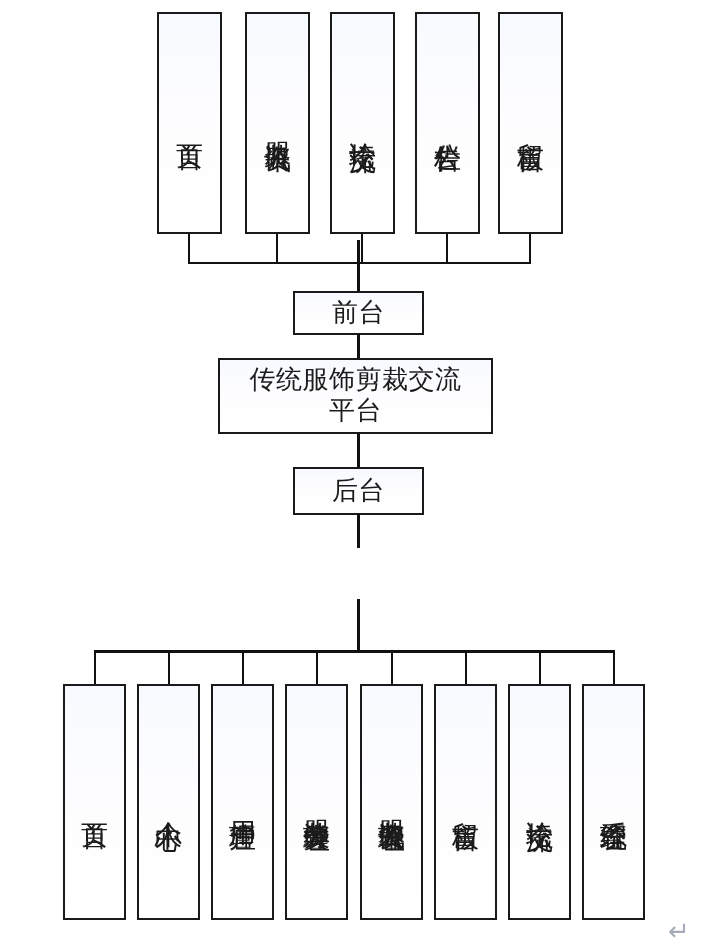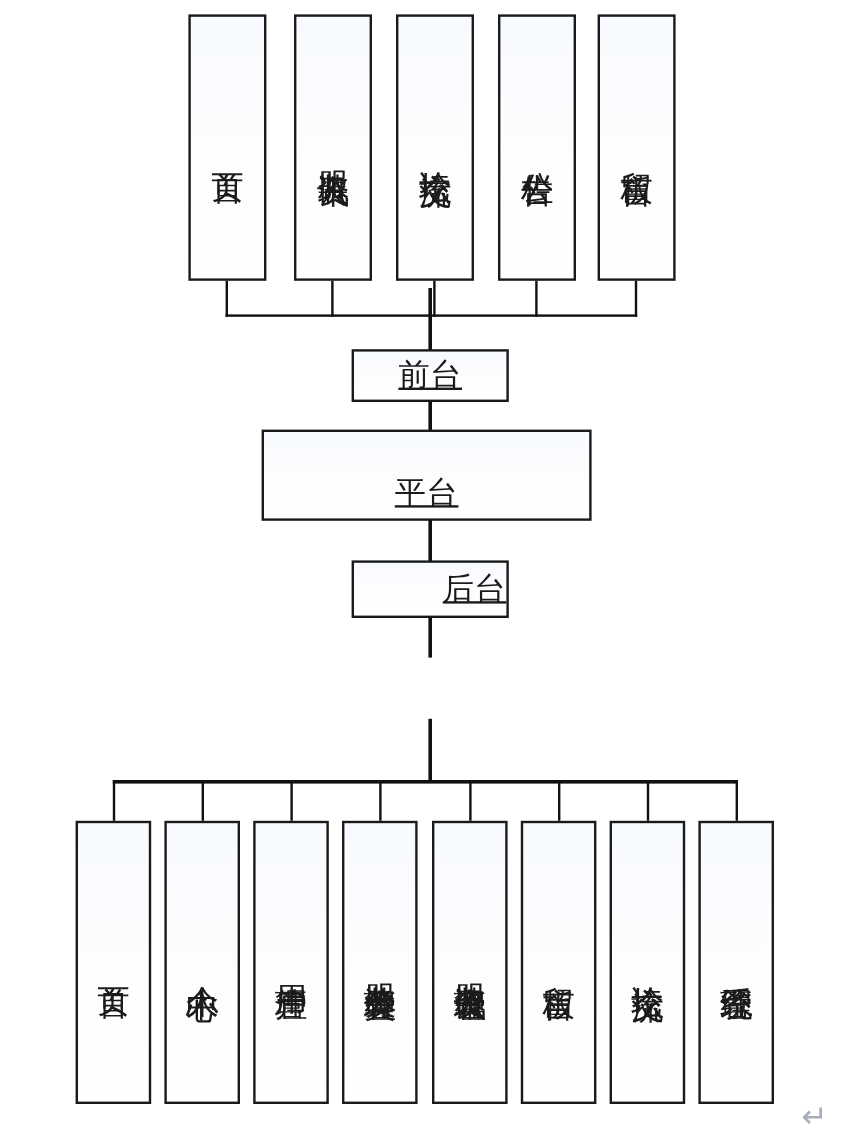--- a/index.html
+++ b/index.html
@@ -39,21 +39,20 @@
   .box.vertical .label {
     writing-mode: vertical-rl;
     text-orientation: upright;
     font-size: 27px;
     line-height: 1.12;
     letter-spacing: 1px;
   }
   .box.horizontal .label {
     font-size: 26px;
     line-height: 1.18;
-    text-decoration: underline;
   }
   .box.horizontal.wide .label {
     font-size: 26px;
     padding: 0 6px;
   }
 
   
   .line-v {
     position: absolute;
     width: 3px;
@@ -113,28 +112,28 @@
   <div class="line-v" style="left:357px; top:240px; height:52px;"></div>
 
   <div class="box horizontal" style="left:293px; top:291px; width:131px; height:44px;">
     <span class="label">前台</span>
   </div>
 
   <div class="line-v" style="left:357px; top:334px; height:25px;"></div>
 
   <div class="box horizontal wide" style="left:218px; top:358px; width:275px; height:76px;">
     <span class="label">
-      <br>
+      <span>传统服饰剪裁交流</span><br>
       <span>平台</span>
     </span>
   </div>
 
   <div class="line-v" style="left:357px; top:433px; height:35px;"></div>
 
-  <div class="box horizontal" style="left:293px; top:467px; width:131px; height:48px;justify-content:flex-end;">
+  <div class="box horizontal" style="left:293px; top:467px; width:131px; height:48px;">
     <span class="label">后台</span>
   </div>
 
   <div class="line-v" style="left:357px; top:514px; height:34px;"></div>
 
 
   <div class="line-v" style="left:357px; top:599px; height:53px;"></div>
 
   <div class="line-h" style="left:94px; top:650px; width:521px;"></div>
 

